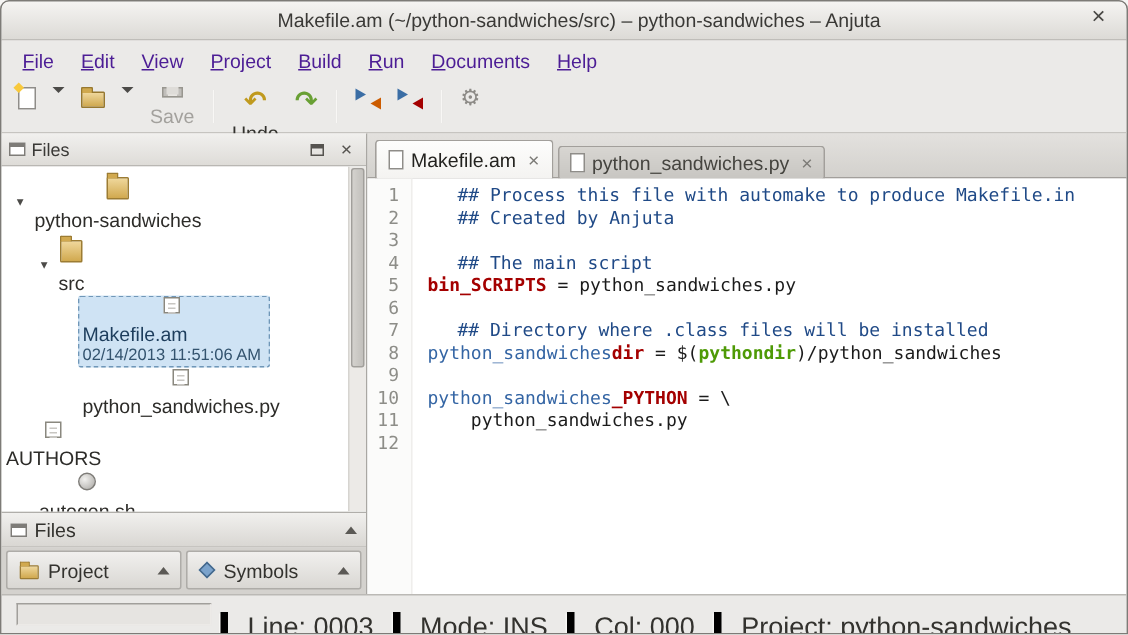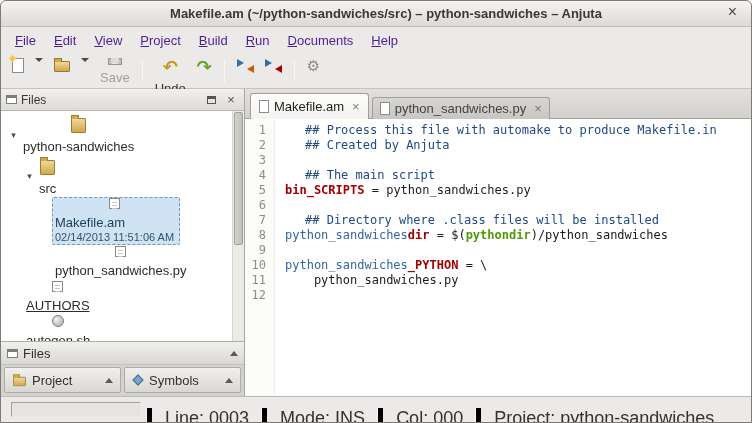--- a/index.html
+++ b/index.html
@@ -4,21 +4,21 @@
 <style>
   * { margin:0; padding:0; box-sizing:border-box; }
   html,body { background:#f6f5f4; font-family:"Liberation Sans","DejaVu Sans",sans-serif; }
   .window { width:752px; height:423px; border:1px solid #7d7b77; border-radius:6px 6px 0 0;
             display:flex; flex-direction:column; background:#ebeae8; overflow:hidden; }
 
   
   .titlebar { height:26px; flex:0 0 26px; display:flex; align-items:center; justify-content:center;
               position:relative; background:linear-gradient(#f5f4f2,#dcdad6);
               border-bottom:1px solid #bfbdb9; border-radius:5px 5px 0 0; }
-  .title { font-size:13px; font-weight:bold; color:#3a3936;padding-left:20px; }
+  .title { font-size:13px; font-weight:normal; color:#3a3936;padding-left:20px; }
   .win-close { position:absolute; right:10px; top:2px; font-size:16px; color:#4a4946; padding:0 4px; cursor:default; }
 
   
   .menubar { height:27px; flex:0 0 27px; display:flex; align-items:center; padding:0 5px; background:#ebeae8; }
   .menu-item { display:inline-block; padding:4px 9px; font-size:13px; color:#4c1d95; }
   .menu-item::first-letter { text-decoration:underline; }
 
   
   .toolbar { height:35px; flex:0 0 35px; display:flex; align-items:center; padding:0 6px;
              background:#ebeae8; border-bottom:1px solid #c6c4c0; gap:1px; }
@@ -243,21 +243,21 @@
             </div>
             <div class="tree-row" style="padding-left: 38px;">
               <span class="exp-spacer"></span>
               <span class="row-inner">
                 <span class="ti-file"></span>
                 <span class="tree-text">
                   <span class="tlabel">python_sandwiches.py</span>
                 </span>
               </span>
             </div>
-            <div class="tree-row" style="padding-left: 22px; text-decoration: underline;">
+            <div class="tree-row" style="">
               <span class="row-inner">
                 <span class="ti-file"></span>
                 <span class="tree-text">
                   <span class="tlabel">AUTHORS</span>
                 </span>
               </span>
             </div>
             <div class="tree-row" style="padding-left: 22px;">
               <span class="row-inner">
                 <span class="ti-script"></span>

